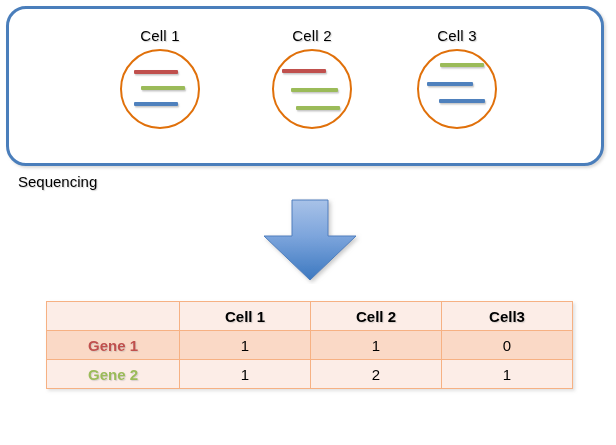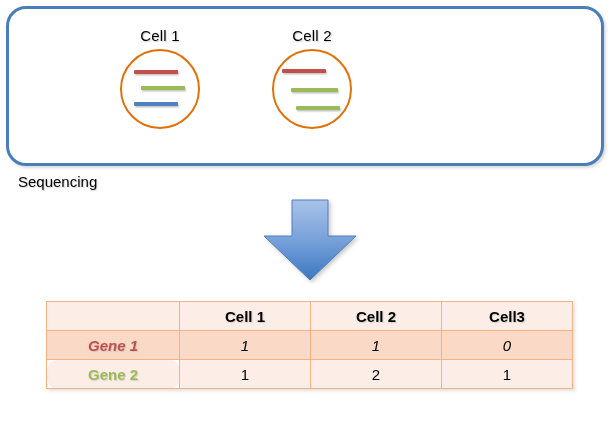--- a/index.html
+++ b/index.html
@@ -117,34 +117,34 @@
     border: 1px solid #F6B183;
     height: 28px;
     text-align: center;
     font-size: 15px;
     padding: 0;
   }
   #matrix-table col.gene-col { width: 133px; }
   #matrix-table col.cell-col { width: 131px; }
 
   .row-light td, .row-light th { background: #FCEDE7; }
-  .row-dark  td, .row-dark  th { background: #FAD9C6; font-style: italic; }
+  .row-dark  td, .row-dark  th { background: #FAD9C6; }
 
   .col-head {
     font-weight: bold;
     color: #000000;
     text-shadow: 1px 1px 1px rgba(170,170,170,0.45);
   }
   .gene-head {
     font-weight: bold;
     font-size: 15px;
     text-shadow: 1px 1px 1px rgba(170,170,170,0.45);
   }
   .gene-head-1 { color: #C0504D; }
-  .gene-head-2 { color: #9BBB59; border-radius: 11px; }
+  .gene-head-2 { color: #9BBB59; }
   .gene-head-3 { color: #4F81BD; }
   .value-cell { color: #000000; }
 </style>
 </head>
 <body>
 
 <div id="cells-panel">
 
   <div class="cell-group" id="cell-group-1">
     <div class="cell-label">Cell 1</div>
@@ -159,20 +159,29 @@
   <div class="cell-group" id="cell-group-2">
     <div class="cell-label">Cell 2</div>
     <div class="cell-circle">
       <div class="ring"></div>
       <div class="gene-bar bar-a gene-red"></div>
       <div class="gene-bar bar-b gene-green"></div>
       <div class="gene-bar bar-c gene-green"></div>
     </div>
   </div>
 
+  <div class="cell-group" id="cell-group-3">
+    <div class="cell-label">Cell 3</div>
+    <div class="cell-circle">
+      <div class="ring"></div>
+      <div class="gene-bar bar-a gene-green"></div>
+      <div class="gene-bar bar-b gene-blue"></div>
+      <div class="gene-bar bar-c gene-blue"></div>
+    </div>
+  </div>
 
 </div>
 
 <div id="sequencing-label">Sequencing</div>
 
 <svg id="flow-arrow" viewBox="0 0 104 86">
   <defs>
     <linearGradient id="arrGrad" x1="0" y1="0" x2="0" y2="1">
       <stop offset="0%" stop-color="#A8C2E8"></stop>
       <stop offset="45%" stop-color="#7DA5DC"></stop>

